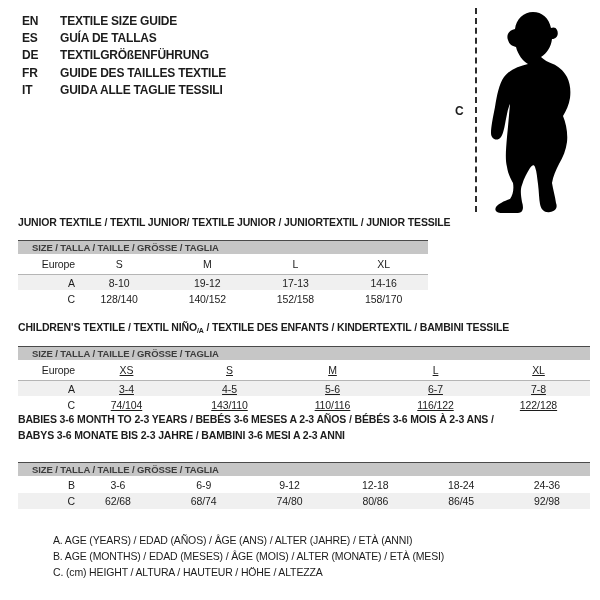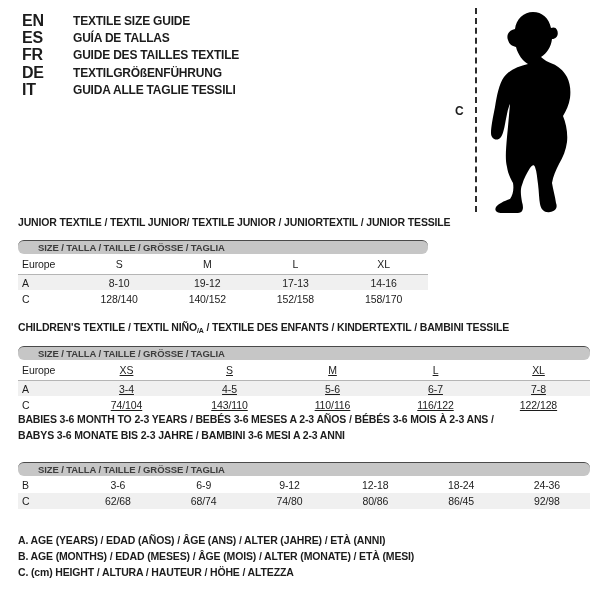--- a/index.html
+++ b/index.html
@@ -6,79 +6,79 @@
   body{
     width:600px;height:600px;background:#ffffff;position:relative;overflow:hidden;
     font-family:"Liberation Sans",sans-serif;color:#1c1c1c;
     -webkit-font-smoothing:antialiased;
   }
   .abs{position:absolute;}
 
   
   .lang-block{left:22px;top:12px;}
   .lang-row{display:flex;height:17.4px;align-items:center;}
-  .lang-code{width:38px;font-weight:bold;font-size:16px;letter-spacing:-0.2px;}
-  .lang-label{font-weight:bold;font-size:12px;letter-spacing:-0.2px;white-space:nowrap;margin-left:13px;}
+  .lang-code{width:38px;font-weight:bold;font-size:12px;letter-spacing:-0.2px;}
+  .lang-label{font-weight:bold;font-size:12px;letter-spacing:-0.2px;white-space:nowrap;}
 
   
   .dash-line{left:475px;top:8px;height:204px;width:0;border-left:2px dashed #2b2b2b;}
   .c-label{left:455px;top:104px;font-weight:bold;font-size:12px;}
   .baby-svg{left:489px;top:9px;}
 
   
   .section-heading{left:18px;font-weight:bold;font-size:10.5px;letter-spacing:-0.15px;white-space:nowrap;}
   .heading-junior{top:216px;}
   .heading-children{top:321px;}
   .heading-babies{top:412px;line-height:15.5px;}
   .sub-a{font-size:7px;vertical-align:-2px;}
 
   
   .size-table{left:18px;}
   .junior-table{top:240px;width:410px;}
   .children-table{top:346px;width:572px;}
   .babies-table{top:462px;width:572px;}
   .size-bar{
     border-top:1px solid #4a4a4a;background:#c6c6c6;height:13px;line-height:13px;
-    padding-left:20px;font-weight:bold;font-size:9.5px;color:#3c3c3c;letter-spacing:-0.1px;border-radius:6px;
+    padding-left:14px;font-weight:bold;font-size:9.5px;color:#3c3c3c;letter-spacing:-0.1px;
   }
   .trow{display:flex;align-items:center;font-size:10.5px;letter-spacing:-0.1px;}
-  .label-cell{width:57px;padding-left:4px;box-sizing:border-box;text-align:left;}
+  .label-cell{width:57px;padding-left:4px;box-sizing:border-box;text-align:right;}
   .cell{text-align:center;}
   .junior-table .cell{width:88.2px;}
   .children-table .cell{width:103px;text-decoration:underline;}
   .babies-table .cell{width:85.8px;}
   .europe-row{height:20px;border-bottom:1px solid #b5b5b5;}
   .shaded-row{height:15px;background:#f0f0f0;}
   .plain-row{height:17px;}
 
   
   .notes-block{left:18px;top:534px;}
-  .note-line{height:15.8px;font-weight:bold;font-size:10.5px;letter-spacing:-0.15px;white-space:nowrap;}
+  .note-line{height:15.8px;font-weight:normal;font-size:10.5px;letter-spacing:-0.15px;white-space:nowrap;margin-left:35px;}
 </style>
 </head>
 <body>
 
 <div>
 
   <div class="abs lang-block">
     <div class="lang-row">
       <span class="lang-code">EN</span>
       <span class="lang-label">TEXTILE SIZE GUIDE</span>
     </div>
     <div class="lang-row">
       <span class="lang-code">ES</span>
       <span class="lang-label">GUÍA DE TALLAS</span>
     </div>
     <div class="lang-row">
+      <span class="lang-code">DE</span>
+      <span class="lang-label">TEXTILGRÖßENFÜHRUNG</span>
+    </div>
+    <div class="lang-row">
       <span class="lang-code">FR</span>
       <span class="lang-label">GUIDE DES TAILLES TEXTILE</span>
-    </div>
-    <div class="lang-row">
-      <span class="lang-code">DE</span>
-      <span class="lang-label">TEXTILGRÖßENFÜHRUNG</span>
     </div>
     <div class="lang-row">
       <span class="lang-code">IT</span>
       <span class="lang-label">GUIDA ALLE TAGLIE TESSILI</span>
     </div>
   </div>
 
   <span class="abs c-label">C</span>
   <div class="abs dash-line"></div>
   <svg class="abs baby-svg" width="88" height="204" viewBox="0 0 88 204" aria-hidden="true">

